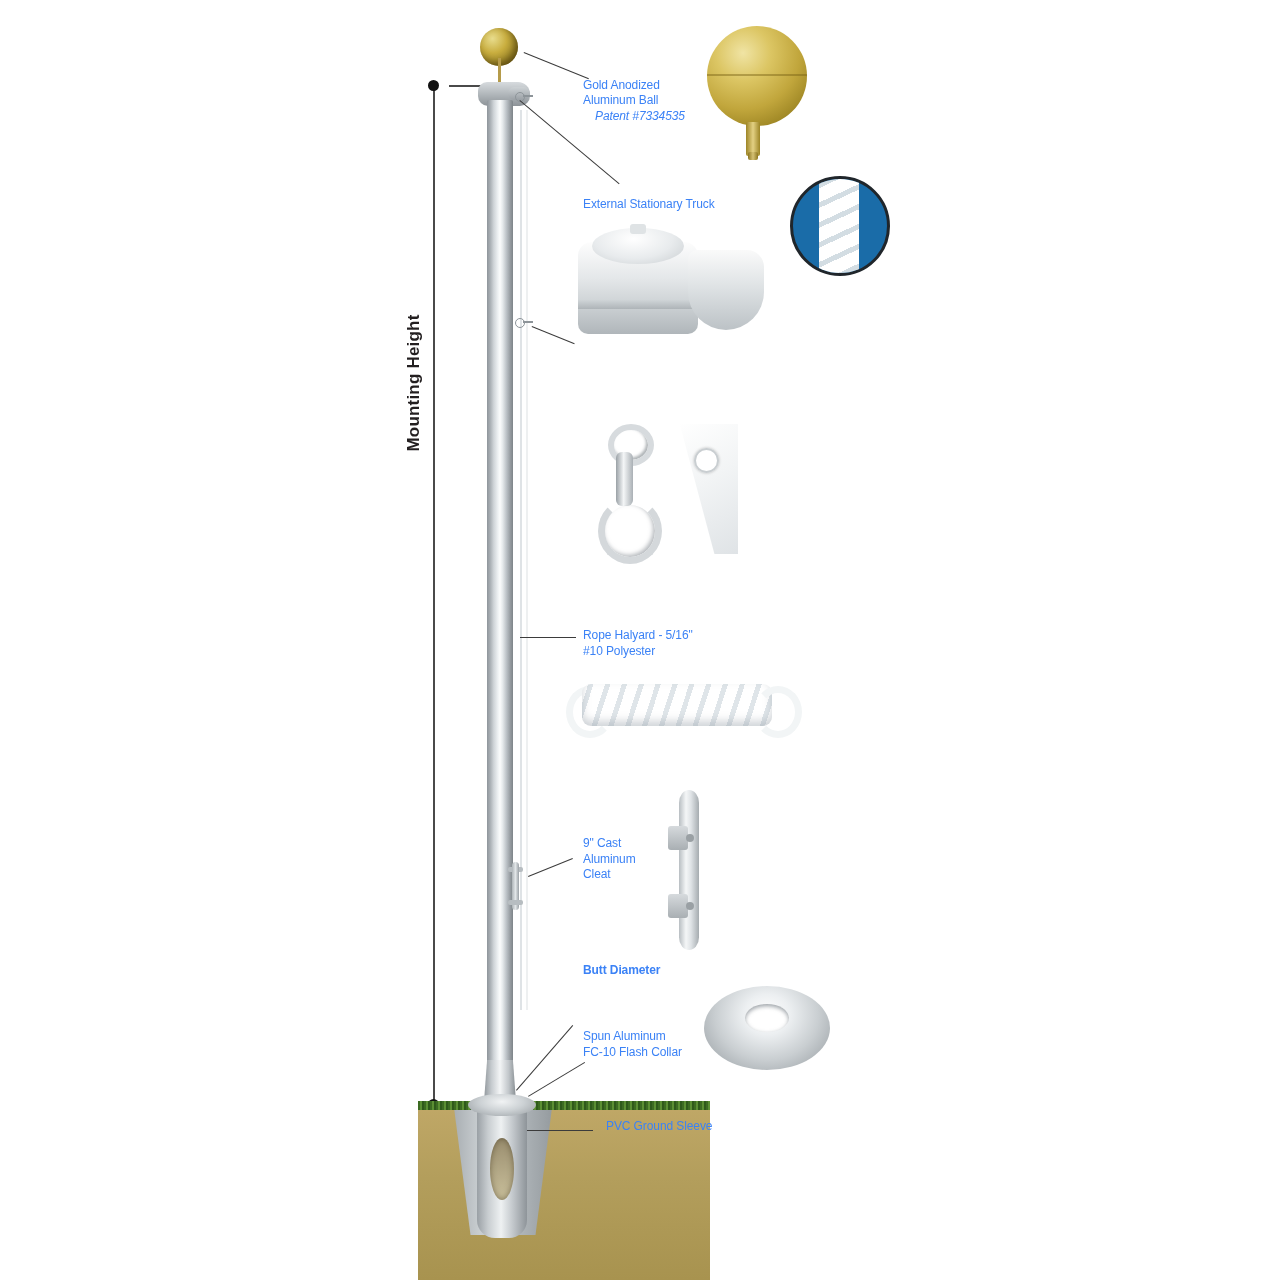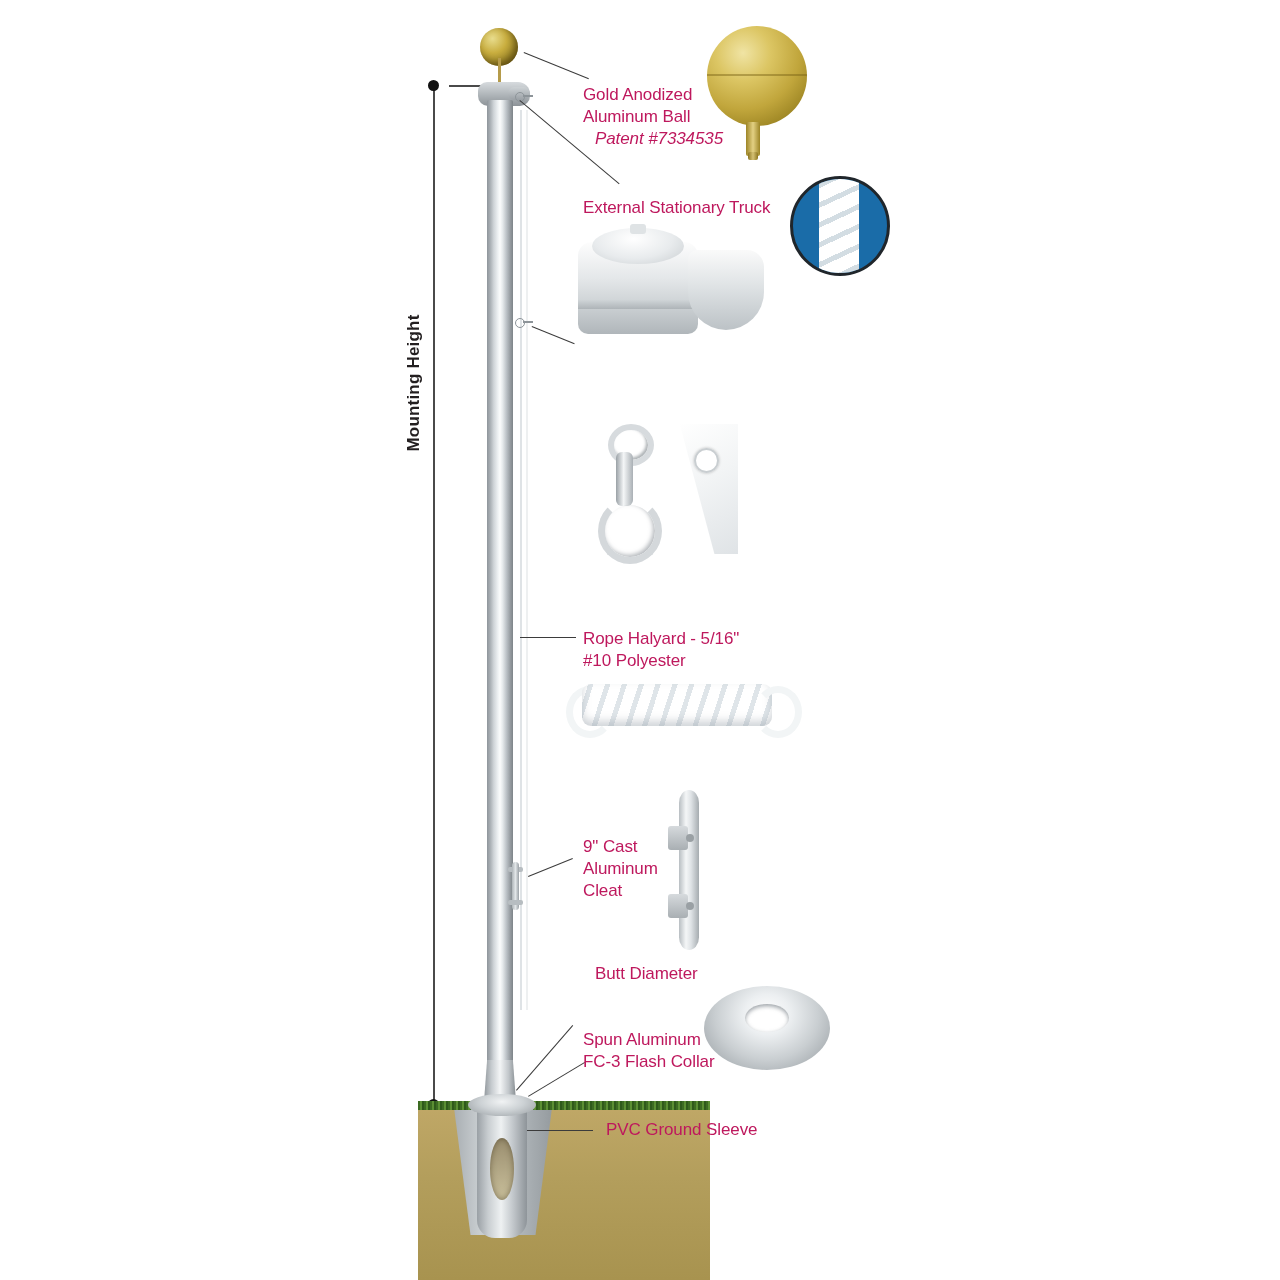--- a/index.html
+++ b/index.html
@@ -1,23 +1,23 @@
 <!DOCTYPE html>
 <html><head>
 <meta charset="utf-8">
 <style>
   html,body{margin:0;padding:0;background:#ffffff;}
   body{width:1280px;height:1280px;position:relative;overflow:hidden;
        font-family:"Liberation Sans","DejaVu Sans",sans-serif;color:#231f20;}
   .stage{position:absolute;left:0;top:0;width:1280px;height:1280px;}
 
   
-  .callout{position:absolute;font-size:17px;line-height:1.30;color:#be185d;
+  .callout{position:absolute;font-size:12px;line-height:1.30;color:#3b82f6;
            white-space:pre-line;letter-spacing:-0.1px;}
-  .callout.bold{font-weight:normal;margin-left:12px;}
+  .callout.bold{font-weight:bold;}
   .callout .ital{font-style:italic;display:block;margin-left:12px;}
 
   
   .leader{position:absolute;background:#3b3b3b;transform-origin:0 0;height:1.4px;}
 
   
   .dim-vline{position:absolute;left:433px;top:86px;width:1.6px;height:1019px;background:#4a4a4a;}
   .dim-tick-top{position:absolute;left:449px;top:85px;width:44px;height:1.6px;background:#4a4a4a;}
   .dim-tick-bot{position:absolute;left:434px;top:1104px;width:52px;height:1.6px;background:#4a4a4a;}
   .dim-dot{position:absolute;left:428px;top:80px;width:11px;height:11px;border-radius:50%;background:#111;}
@@ -263,17 +263,17 @@
   <div class="callout" style="left:583px;top:628px;">Rope Halyard - 5/16"
 #10 Polyester</div>
 
   <div class="callout" style="left:583px;top:836px;">9" Cast
 Aluminum
 Cleat</div>
 
   <div class="callout bold" style="left:583px;top:963px;">Butt Diameter</div>
 
   <div class="callout" style="left:583px;top:1029px;">Spun Aluminum
-FC-3 Flash Collar</div>
+FC-10 Flash Collar</div>
 
   <div class="callout" style="left:606px;top:1119px;">PVC Ground Sleeve</div>
 
 </div>
 
 </body></html>

